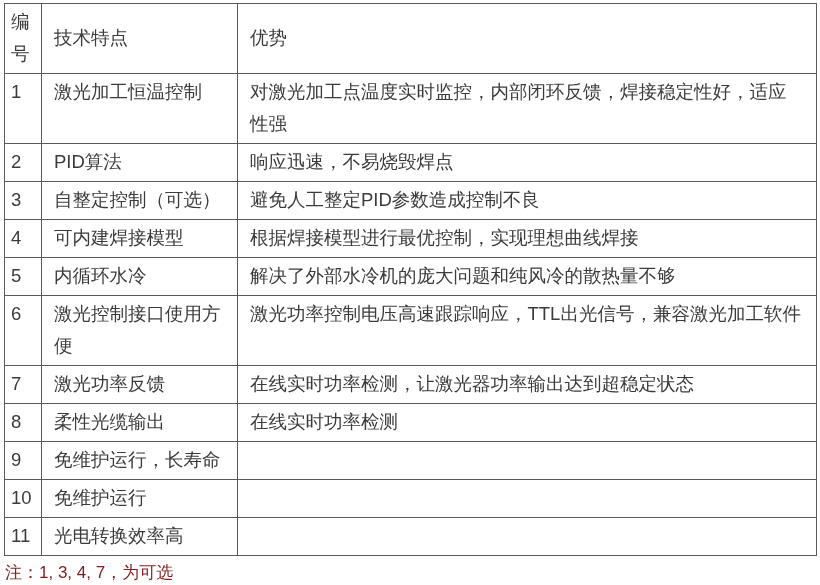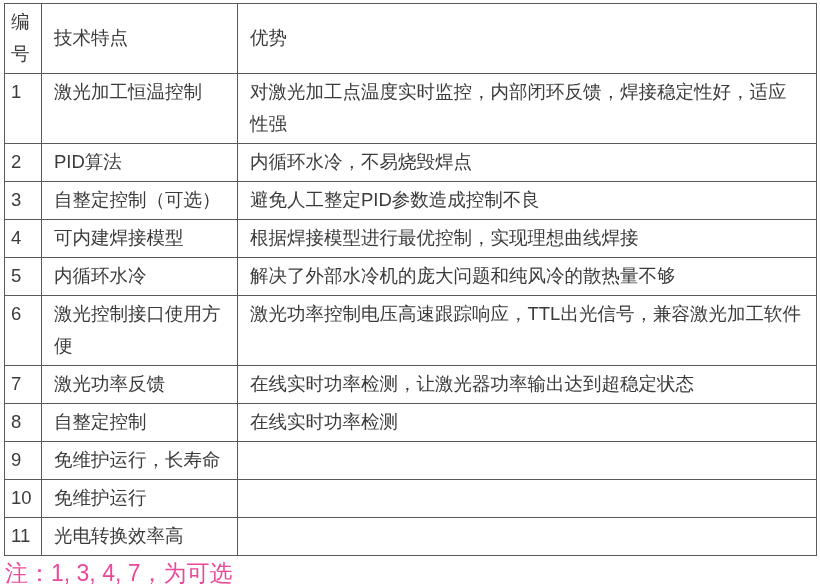--- a/index.html
+++ b/index.html
@@ -32,23 +32,23 @@
     padding: 2px 12px 3px 12px;
     font-weight: normal;
     text-align: left;
     overflow: hidden;
     word-break: break-all;
   }
   th { vertical-align: middle; }
   td { vertical-align: top; }
   th.no, td.no { padding-left: 6px; padding-right: 6px; }
   .note {
-    font-size: 23px;
+    font-size: 17px;
     line-height: 24px;
-    color: #ec4899;
+    color: #7f1d1d;
     padding: 5px 0 0 1px;
   }
 </style>
 </head>
 <body>
 
 <div class="page">
   <table class="features">
     <colgroup>
       <col class="c1">
@@ -64,21 +64,21 @@
     </thead>
     <tbody>
         <tr>
     <td class="no">1</td>
     <td>激光加工恒温控制</td>
     <td>对激光加工点温度实时监控，内部闭环反馈，焊接稳定性好，适应性强</td>
   </tr>
         <tr>
     <td class="no">2</td>
     <td>PID算法</td>
-    <td>内循环水冷，不易烧毁焊点</td>
+    <td>响应迅速，不易烧毁焊点</td>
   </tr>
         <tr>
     <td class="no">3</td>
     <td>自整定控制（可选）</td>
     <td>避免人工整定PID参数造成控制不良</td>
   </tr>
         <tr>
     <td class="no">4</td>
     <td>可内建焊接模型</td>
     <td>根据焊接模型进行最优控制，实现理想曲线焊接</td>
@@ -93,21 +93,21 @@
     <td>激光控制接口使用方便</td>
     <td>激光功率控制电压高速跟踪响应，TTL出光信号，兼容激光加工软件</td>
   </tr>
         <tr>
     <td class="no">7</td>
     <td>激光功率反馈</td>
     <td>在线实时功率检测，让激光器功率输出达到超稳定状态</td>
   </tr>
         <tr>
     <td class="no">8</td>
-    <td>自整定控制</td>
+    <td>柔性光缆输出</td>
     <td>在线实时功率检测</td>
   </tr>
         <tr>
     <td class="no">9</td>
     <td>免维护运行，长寿命</td>
     <td></td>
   </tr>
         <tr>
     <td class="no">10</td>
     <td>免维护运行</td>

